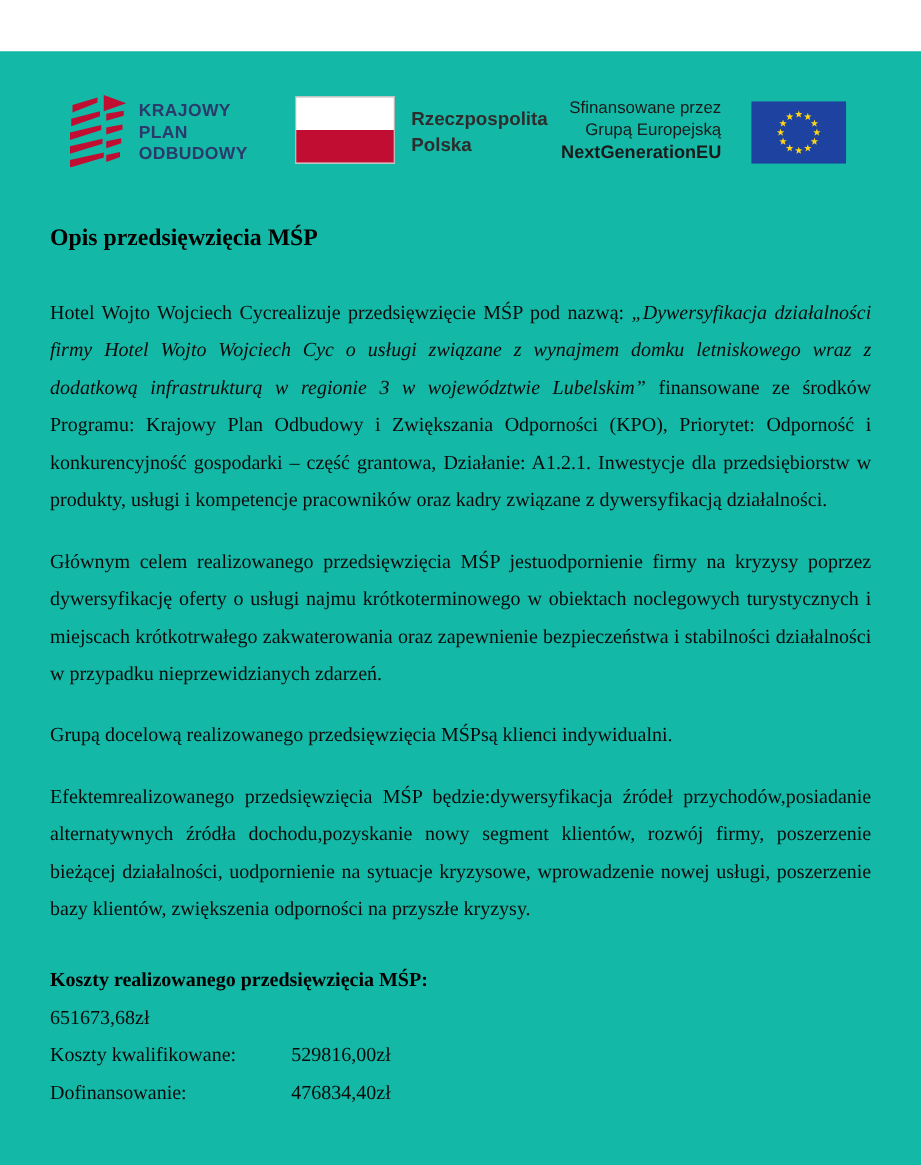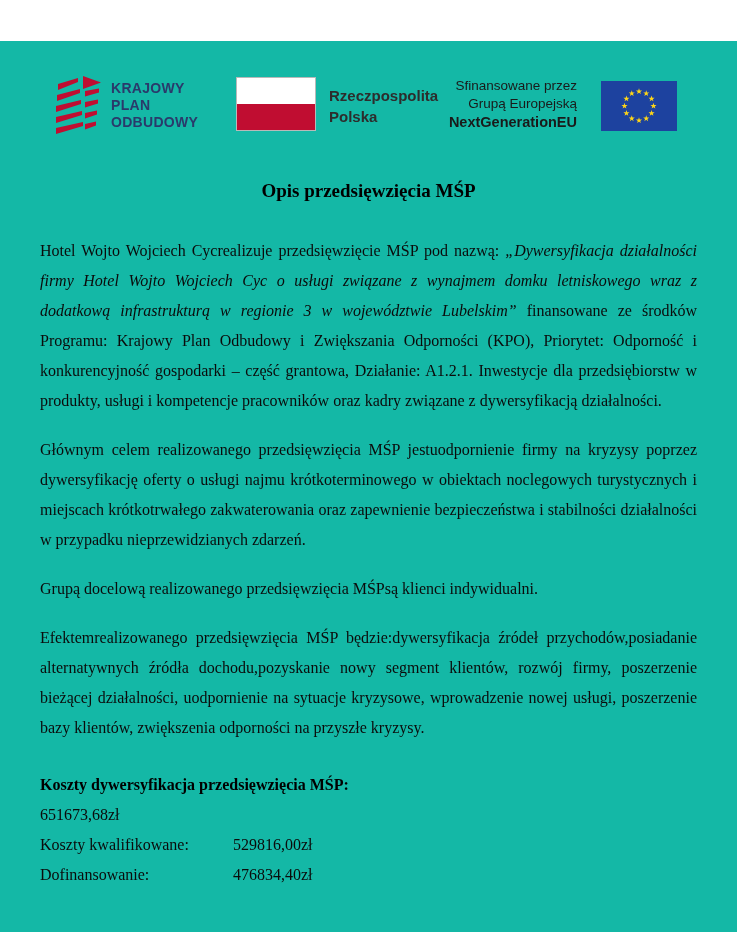--- a/index.html
+++ b/index.html
@@ -52,21 +52,20 @@
   }
   .eu-text span { display: block; }
   .eu-text .bold { font-weight: 700; font-size: 14.5px; }
   .eu-flag { margin-top: 2px; display: block; }
 
   
   .doc-title {
     margin-top: 41px;
     font-size: 19px; line-height: 24px; font-weight: 700;
     color: #000000;
-    text-align: center;
   }
   .para {
     margin-top: 19px;
     font-size: 16px; line-height: 30px;
     text-align: justify; color: #0b0b0b;
   }
   .para.first { margin-top: 33px; }
   .para em { font-style: italic; }
 
   .costs-heading {
@@ -149,21 +148,21 @@
   <h1 class="doc-title">Opis przedsięwzięcia MŚP</h1>
 
   <p class="para first"><span>Hotel Wojto Wojciech Cycrealizuje przedsięwzięcie MŚP pod nazwą: </span><em>„Dywersyfikacja działalności firmy Hotel Wojto Wojciech Cyc o usługi związane z wynajmem domku letniskowego wraz z dodatkową infrastrukturą w regionie 3 w województwie Lubelskim”</em><span> finansowane ze środków Programu: Krajowy Plan Odbudowy i Zwiększania Odporności (KPO), Priorytet: Odporność i konkurencyjność gospodarki – część grantowa, Działanie: A1.2.1. Inwestycje dla przedsiębiorstw w produkty, usługi i kompetencje pracowników oraz kadry związane z dywersyfikacją działalności.</span></p>
 
   <p class="para">Głównym celem realizowanego przedsięwzięcia MŚP jestuodpornienie firmy na kryzysy poprzez dywersyfikację oferty o usługi najmu krótkoterminowego w obiektach noclegowych turystycznych i miejscach krótkotrwałego zakwaterowania oraz zapewnienie bezpieczeństwa i stabilności działalności w przypadku nieprzewidzianych zdarzeń.</p>
 
   <p class="para">Grupą docelową realizowanego przedsięwzięcia MŚPsą klienci indywidualni.</p>
 
   <p class="para">Efektemrealizowanego przedsięwzięcia MŚP będzie:dywersyfikacja źródeł przychodów,posiadanie alternatywnych źródła dochodu,pozyskanie nowy segment klientów, rozwój firmy, poszerzenie bieżącej działalności, uodpornienie na sytuacje kryzysowe, wprowadzenie nowej usługi, poszerzenie bazy klientów, zwiększenia odporności na przyszłe kryzysy.</p>
 
-  <h2 class="costs-heading">Koszty dywersyfikacja przedsięwzięcia MŚP:</h2>
+  <h2 class="costs-heading">Koszty realizowanego przedsięwzięcia MŚP:</h2>
 
   <div class="cost-row">
     <span>651673,68zł</span>
   </div>
   <div class="cost-row">
     <span>Koszty kwalifikowane:</span>
     <span>529816,00zł</span>
   </div>
   <div class="cost-row">
     <span>Dofinansowanie:</span>

